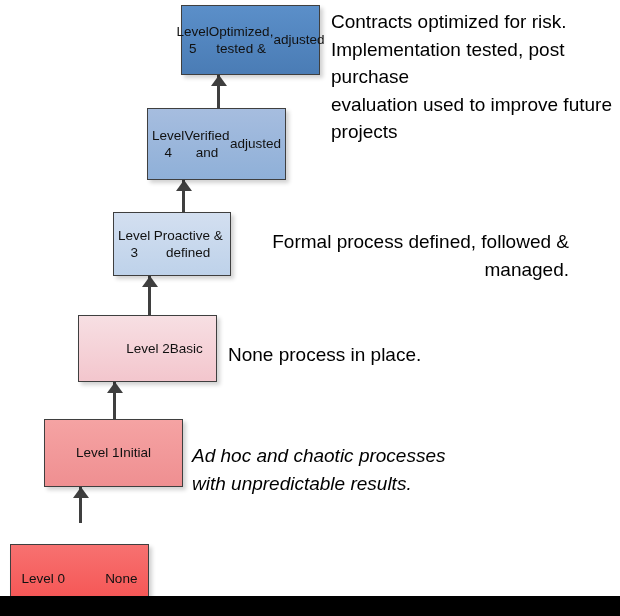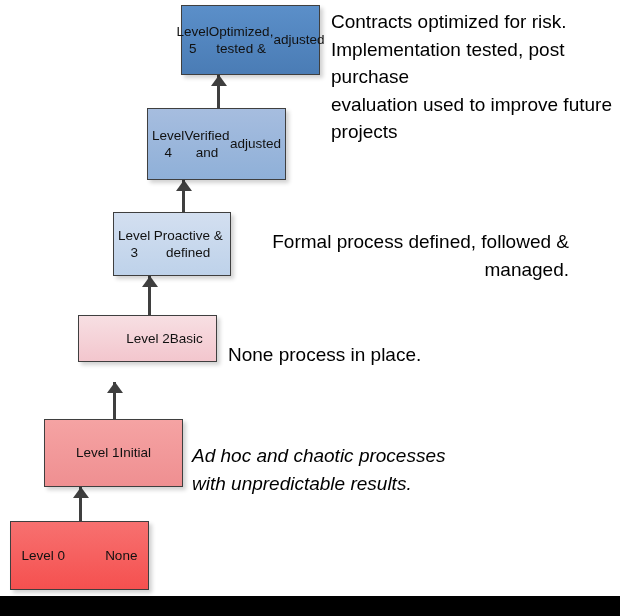--- a/index.html
+++ b/index.html
@@ -124,33 +124,33 @@
     <span class="ln">Verified and</span>
     <span class="ln">adjusted</span>
   </div>
 
   <div class="level-box lv3" style="left:113px; top:212px; width:118px; height:64px;">
     <span class="ln">Level 3</span>
     <span class="ln">Proactive &amp; defined</span>
   </div>
   <div class="desc" style="left:269px; top:228px; width:300px;text-align:right;">Formal process defined, followed &amp; managed.</div>
 
-  <div class="level-box lv2" style="left:78px; top:315px; width:139px; height:47px;padding-left:38px;">
+  <div class="level-box lv2" style="left:78px; top:315px; width:139px; height:67px;padding-left:38px;">
     <span class="ln">Level 2</span>
     <span class="ln">Basic</span>
   </div>
   <div class="desc" style="left:228px; top:341px; width:260px;">None process in place.</div>
 
   <div class="level-box lv1" style="left:44px; top:419px; width:139px; height:68px;">
     <span class="ln">Level 1</span>
     <span class="ln">Initial</span>
   </div>
   <div class="desc" style="left:192px; top:442px; width:260px;font-style:italic;">Ad hoc and chaotic processes
 with unpredictable results.</div>
 
-  <div class="level-box lv0" style="left:10px; top:521px; width:139px; height:69px;gap:40px;">
+  <div class="level-box lv0" style="left:10px; top:544px; width:139px; height:69px;gap:40px;">
     <span class="ln">Level 0</span>
     <span class="ln">None</span>
   </div>
 
   <div class="letterbox" style="top:596px; height:20px;"></div>
 
 </div>
 
 </body></html>

